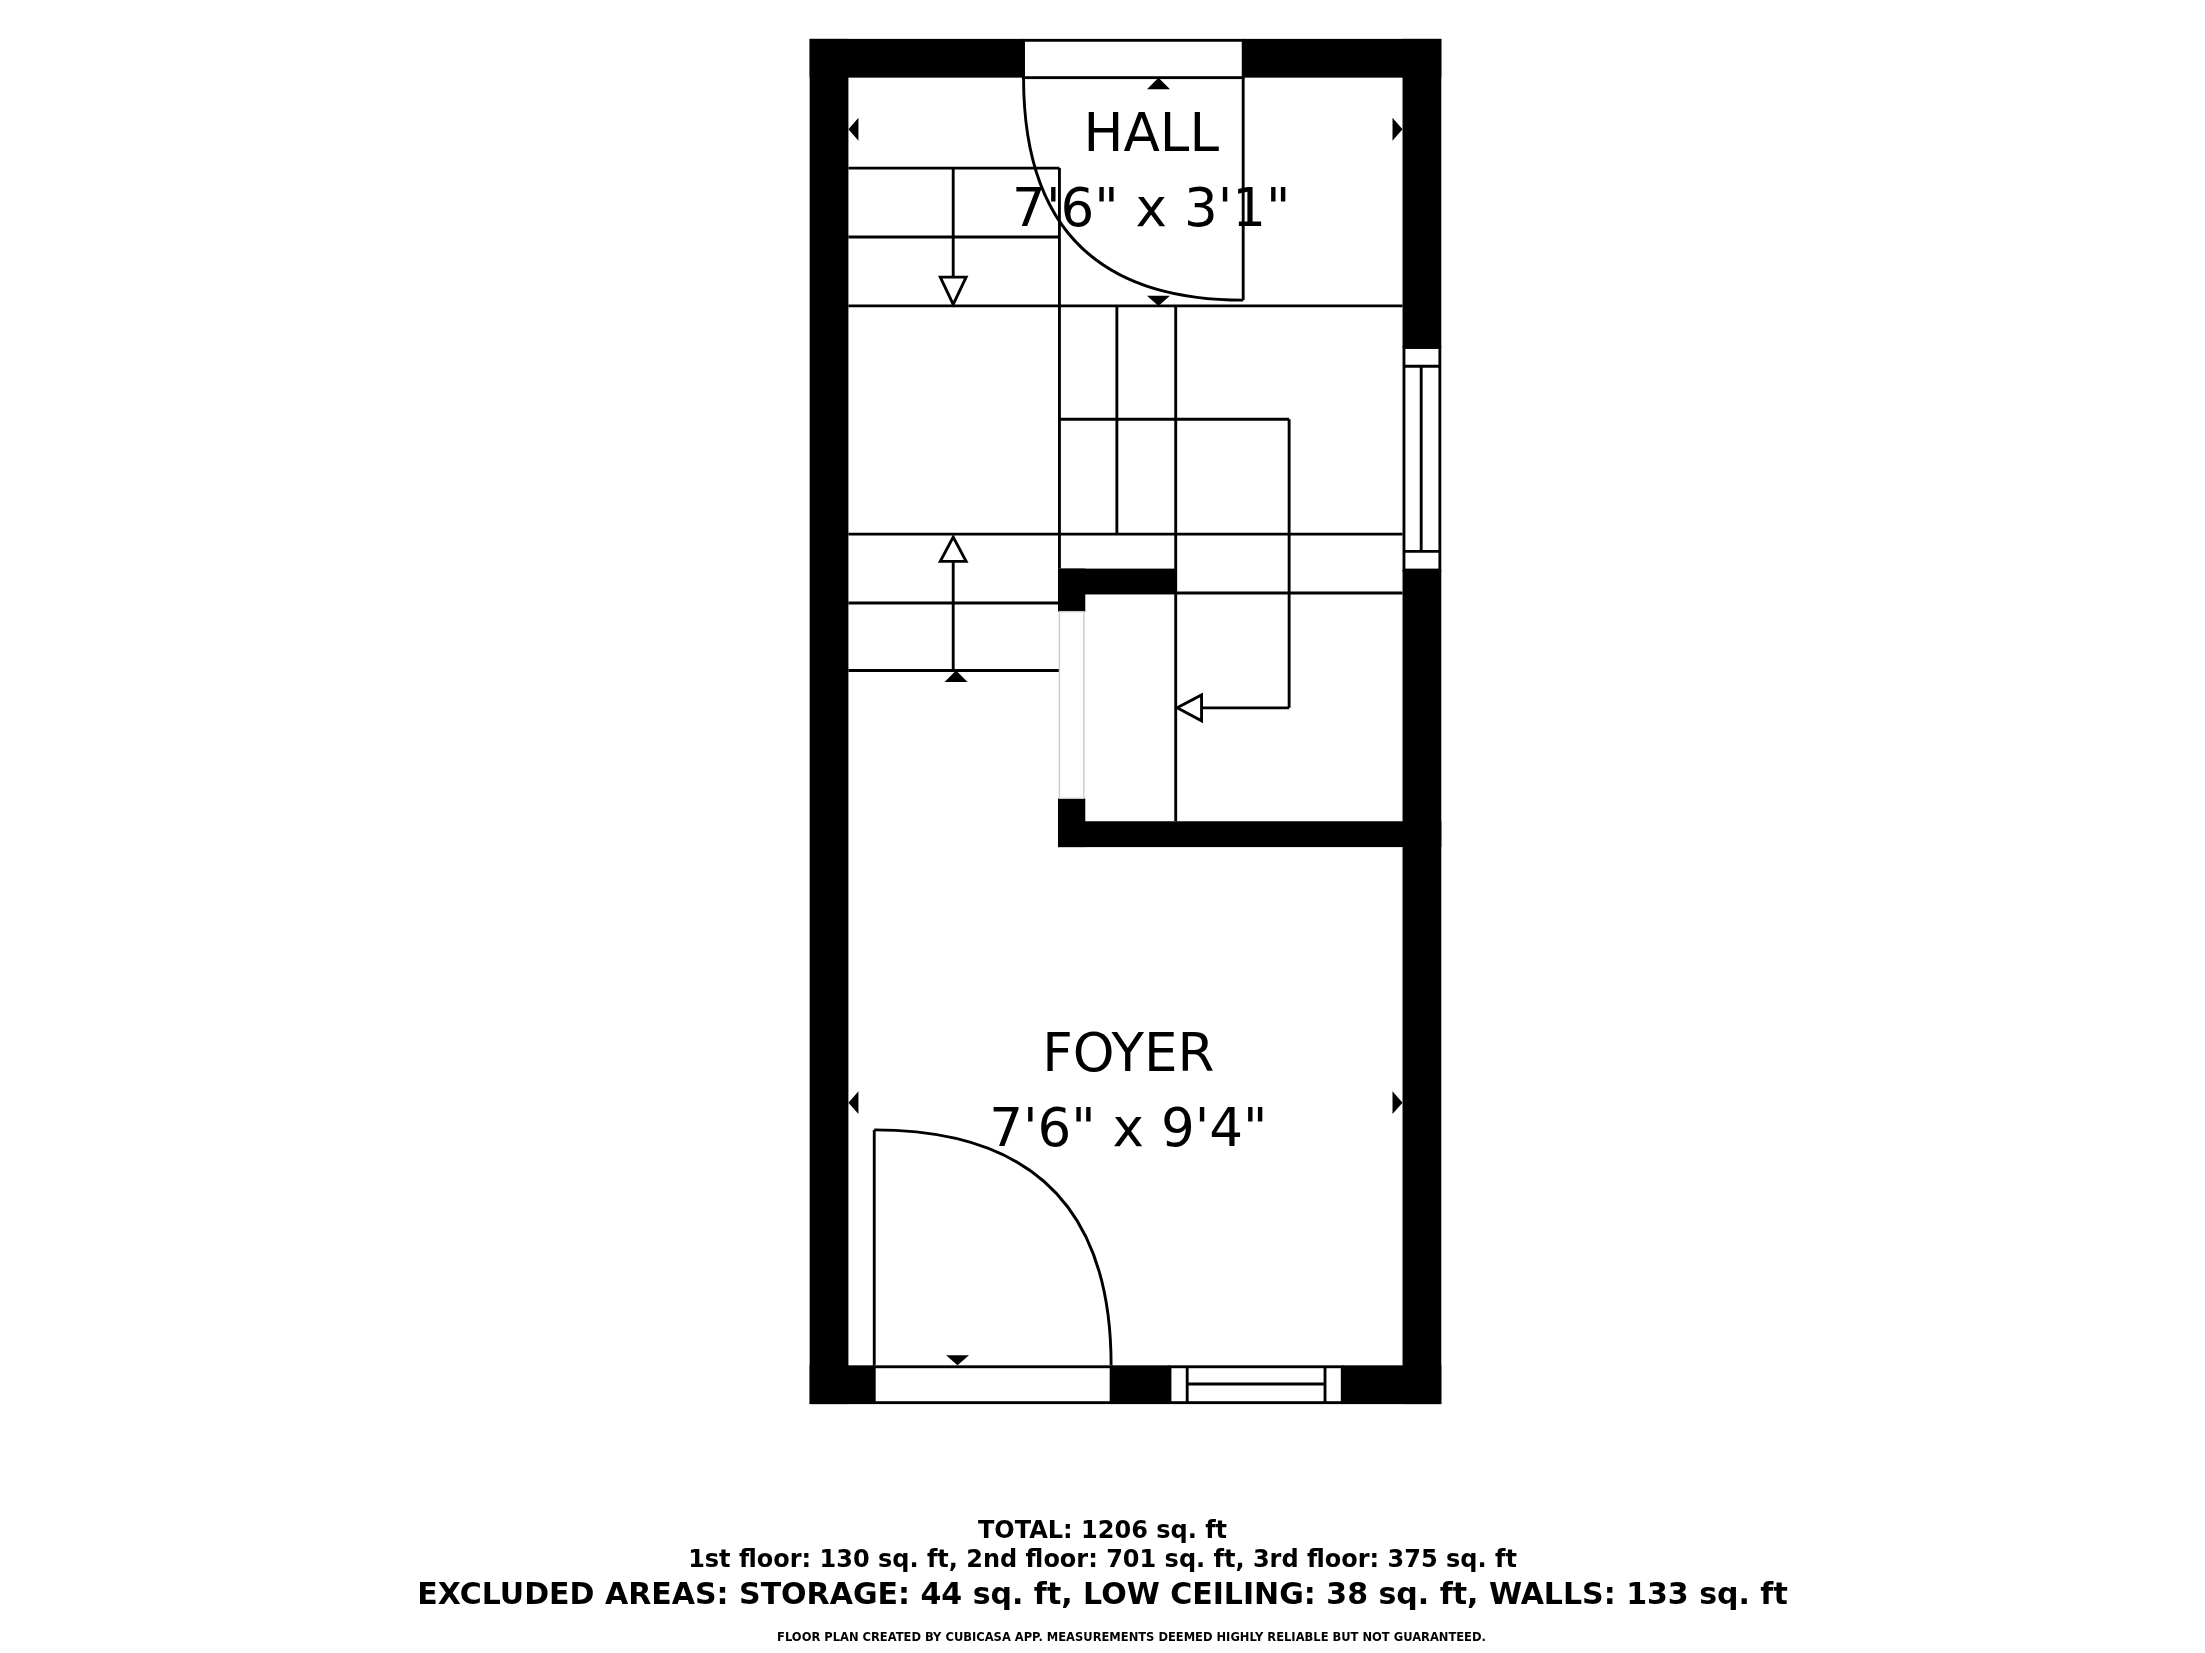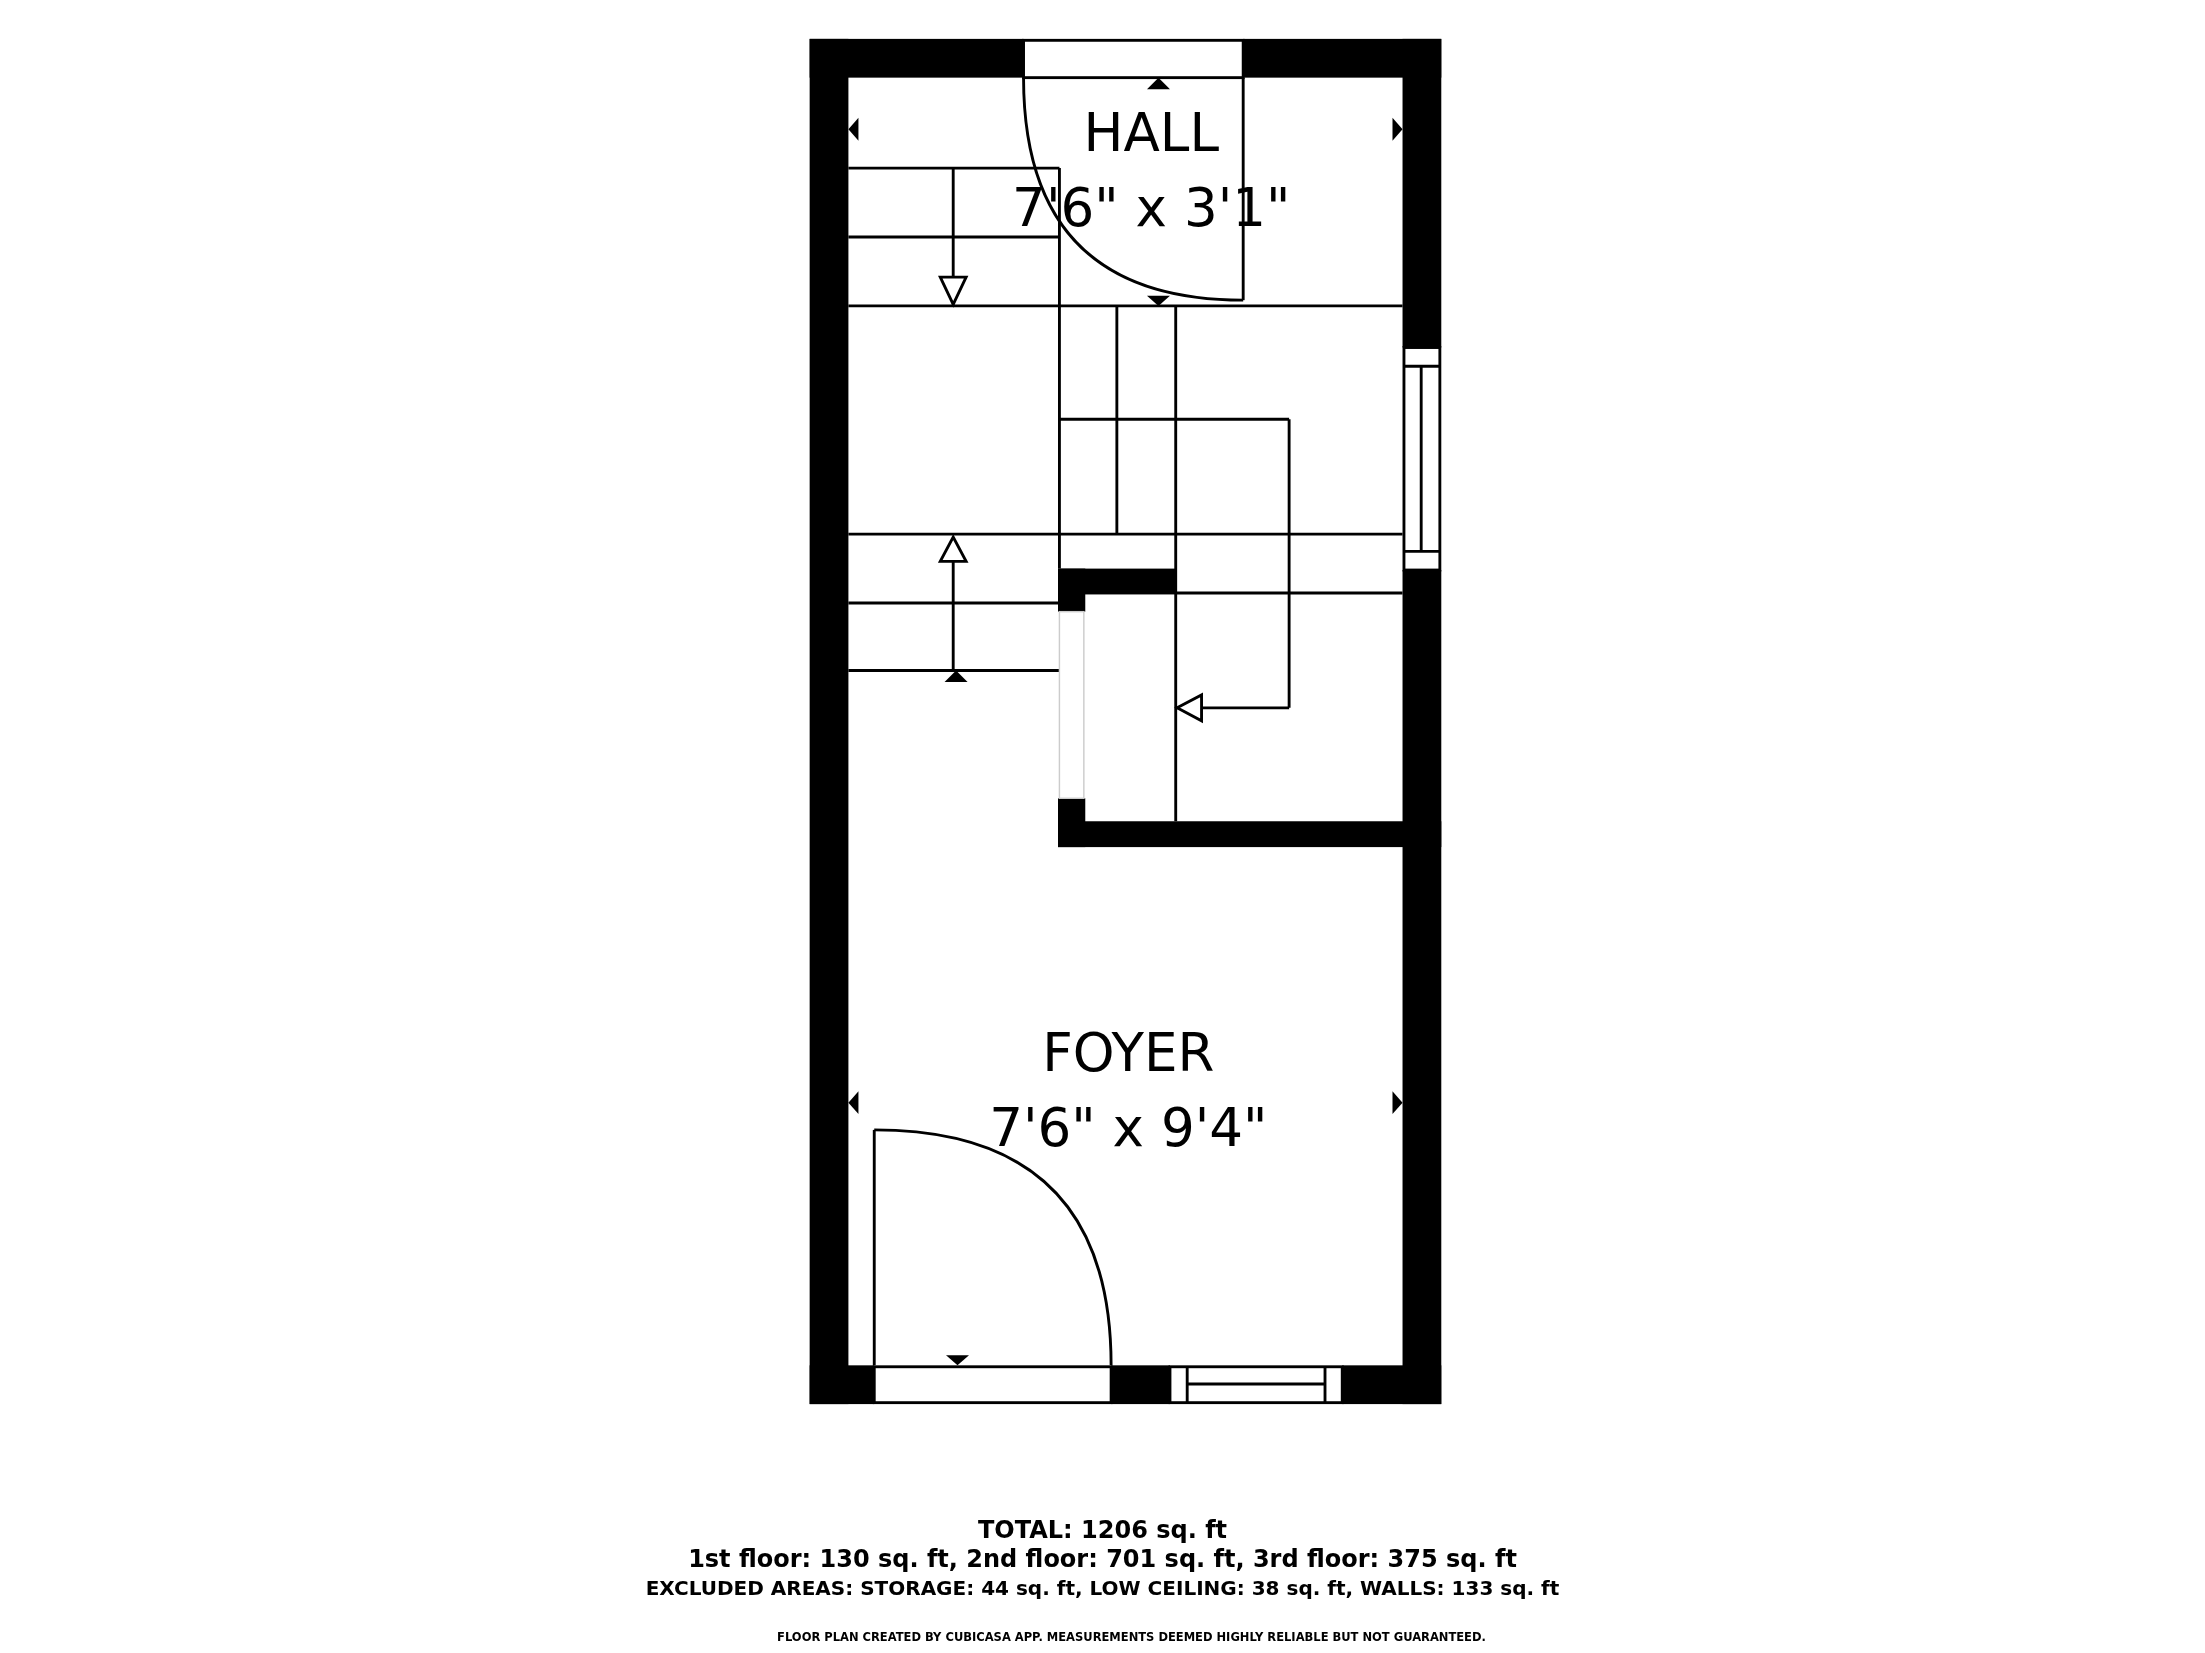--- a/index.html
+++ b/index.html
@@ -2,21 +2,21 @@
 <html style="font-size:11.5px"><head>
 <meta charset="utf-8">
 <style>
   html, body { margin:0; padding:0; background:#ffffff; }
   body { width:2205px; height:1654px; position:relative; overflow:hidden; font-family:"DejaVu Sans", sans-serif; color:#000; }
   #plan { position:absolute; left:0; top:0; width:2205px; height:1654px; }
   .room-label { font-family:"DejaVu Sans", sans-serif; font-size:74px; fill:#000; text-anchor:middle; }
   .footer { position:absolute; left:0; width:2205px; text-align:center; font-family:"DejaVu Sans", sans-serif;font-weight:bold; }
   .total { top:1516px; font-size:24px; font-weight:bold; }
   .line1 { top:1545px; font-size:24px; }
-  .line2 { top:1576px; font-size:20px; }
+  .line2 { top:1576px; font-size:30px; }
   .disclaimer { top:1630px; font-size:11.5px;margin-left:29px; }
 </style>
 </head>
 <body>
 
 <svg id="plan" viewBox="0 0 1536 1152" xmlns="http://www.w3.org/2000/svg">
 
   <g fill="#000">
 
     <rect x="564" y="27" width="27" height="951"></rect>

